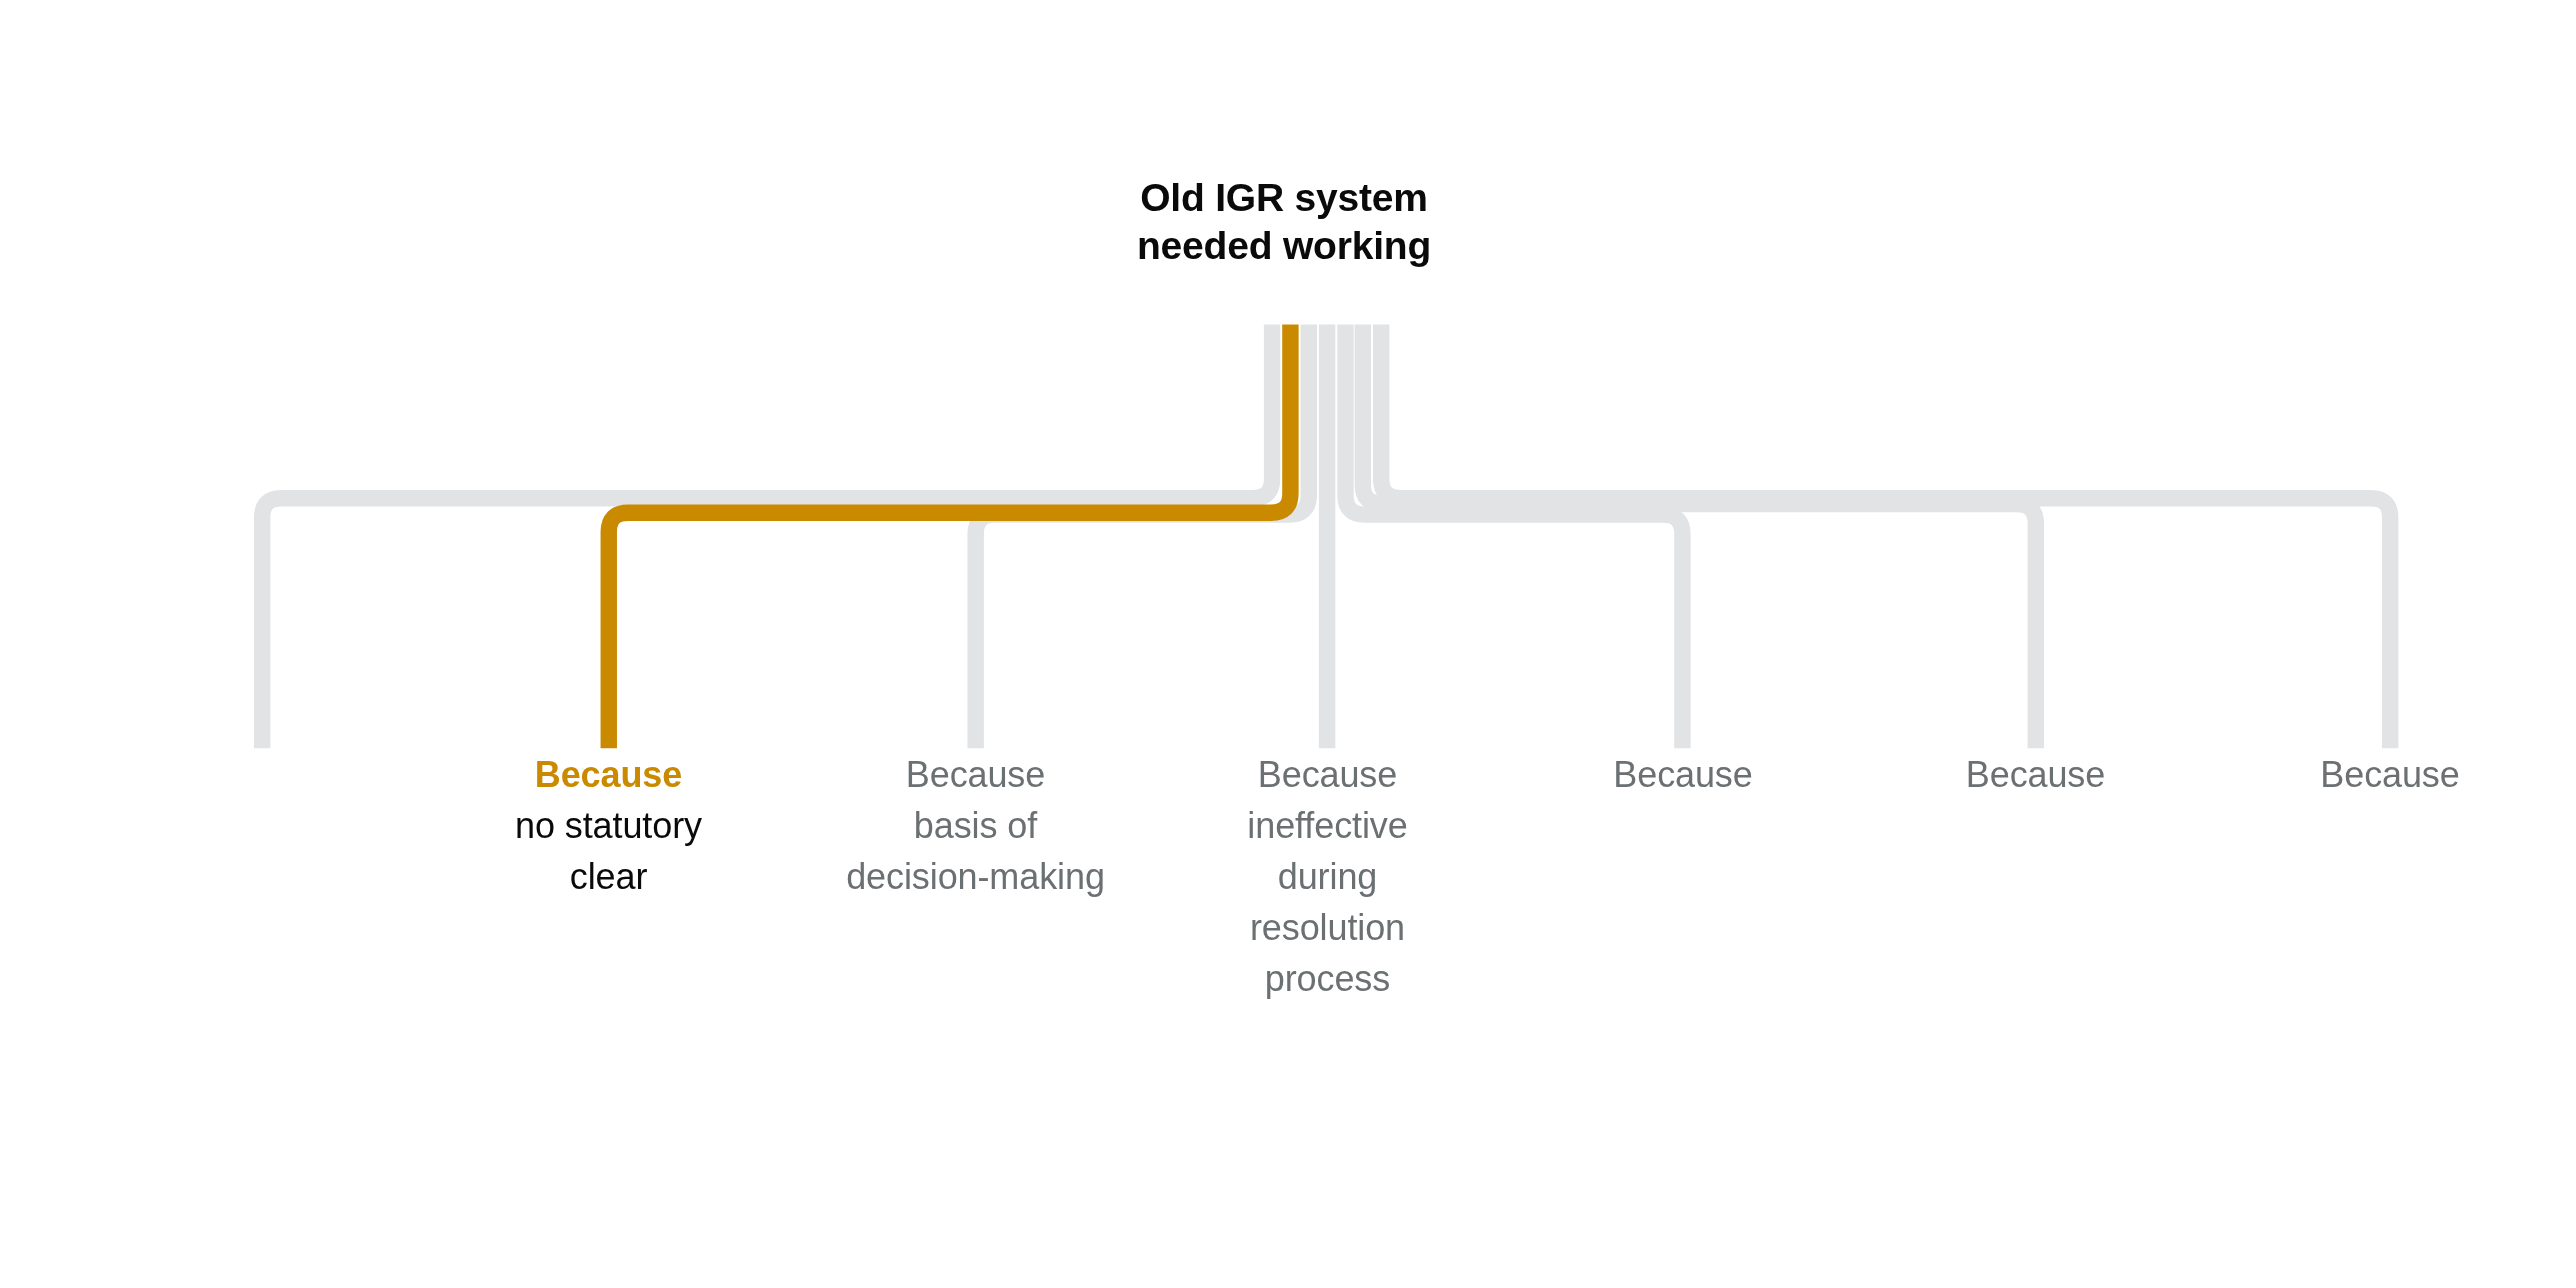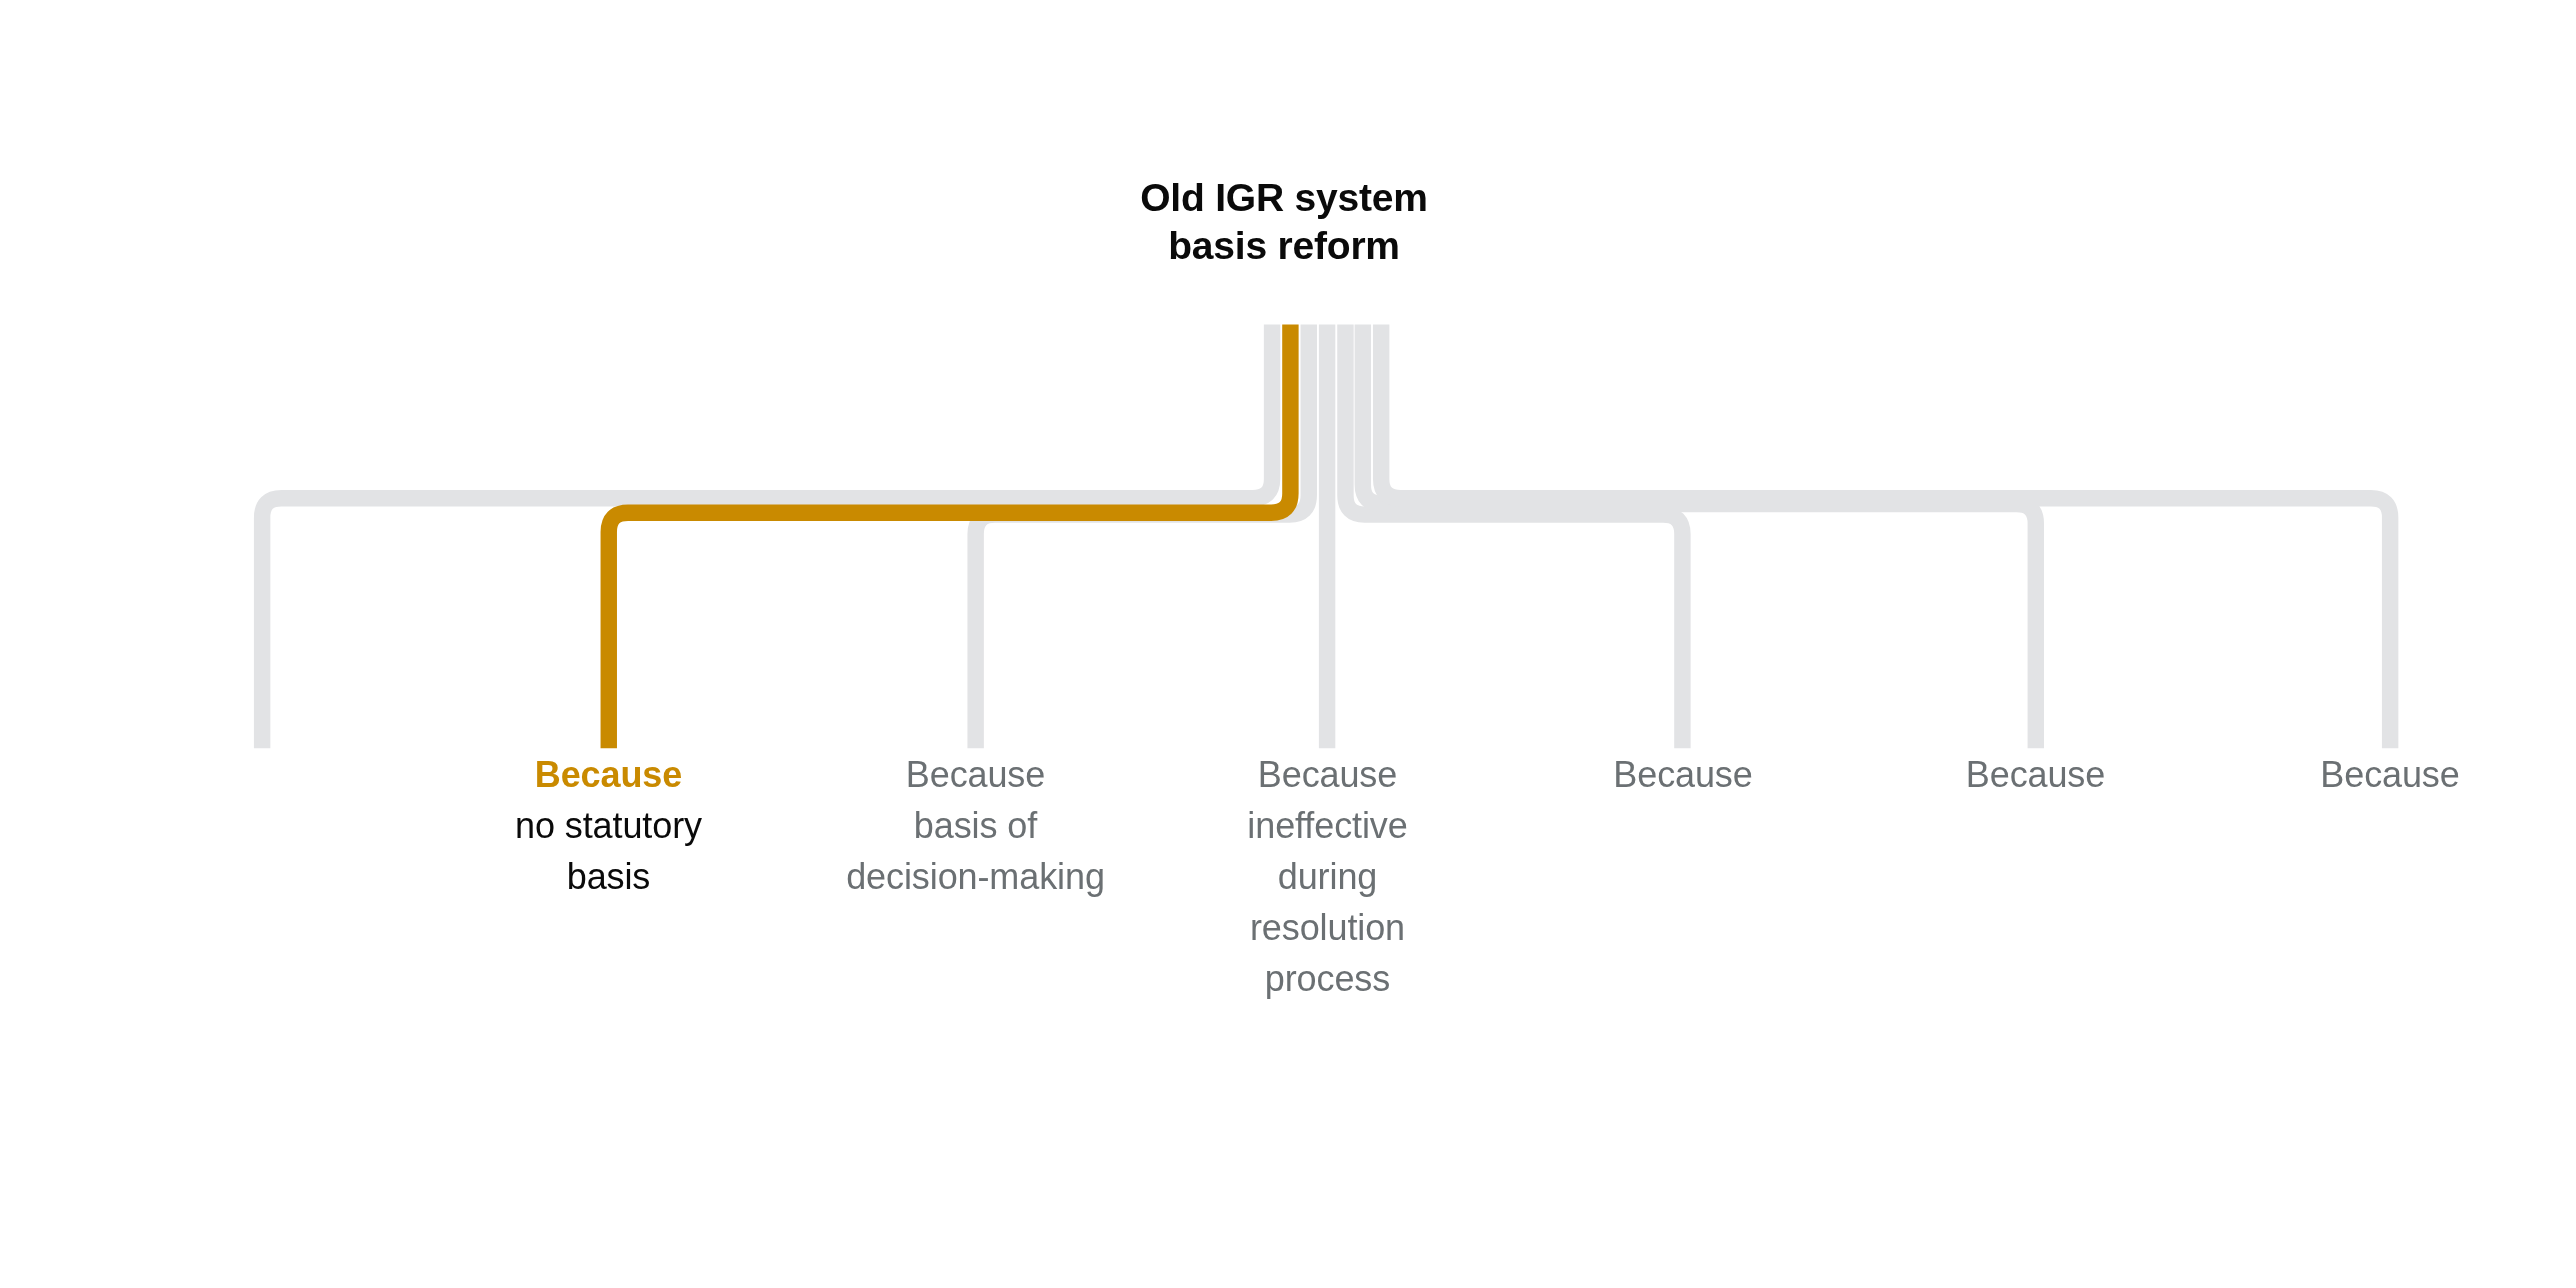--- a/index.html
+++ b/index.html
@@ -84,29 +84,29 @@
       <path stroke="#E2E3E5" d="M 1411 336 L 1411 502 Q 1411 522 1431 522 L 2088 522 Q 2108 522 2108 542 L 2108 775"></path>
 
       <path stroke="#E2E3E5" d="M 1430 336 L 1430 496 Q 1430 516 1450 516 L 2455 516 Q 2475 516 2475 536 L 2475 775"></path>
 
       <path stroke="#C98A00" d="M 1336 336 L 1336 511 Q 1336 531 1316 531 L 650 531 Q 630 531 630 551 L 630 775"></path>
     </g>
   </svg>
 
   <div class="root-node">
     <span>Old IGR system</span><br>
-    <span>basis reform</span>
+    <span>needed working</span>
   </div>
 
   <div class="leaf" style="left:9.7px; width:504px;">
   </div>
 
   <div class="leaf is-highlighted" style="left:477px; width:263px;">
     <span class="connector-word">Because</span>
-    <span class="claim-body">no statutory basis</span>
+    <span class="claim-body">no statutory clear</span>
   </div>
 
   <div class="leaf" style="left:844px; width:263px;">
     <span class="connector-word">Because</span>
     <span class="claim-body">basis of decision-making</span>
   </div>
 
   <div class="leaf" style="left:1196px; width:263px;">
     <span class="connector-word">Because</span>
     <span class="claim-body">ineffective during resolution process</span>

